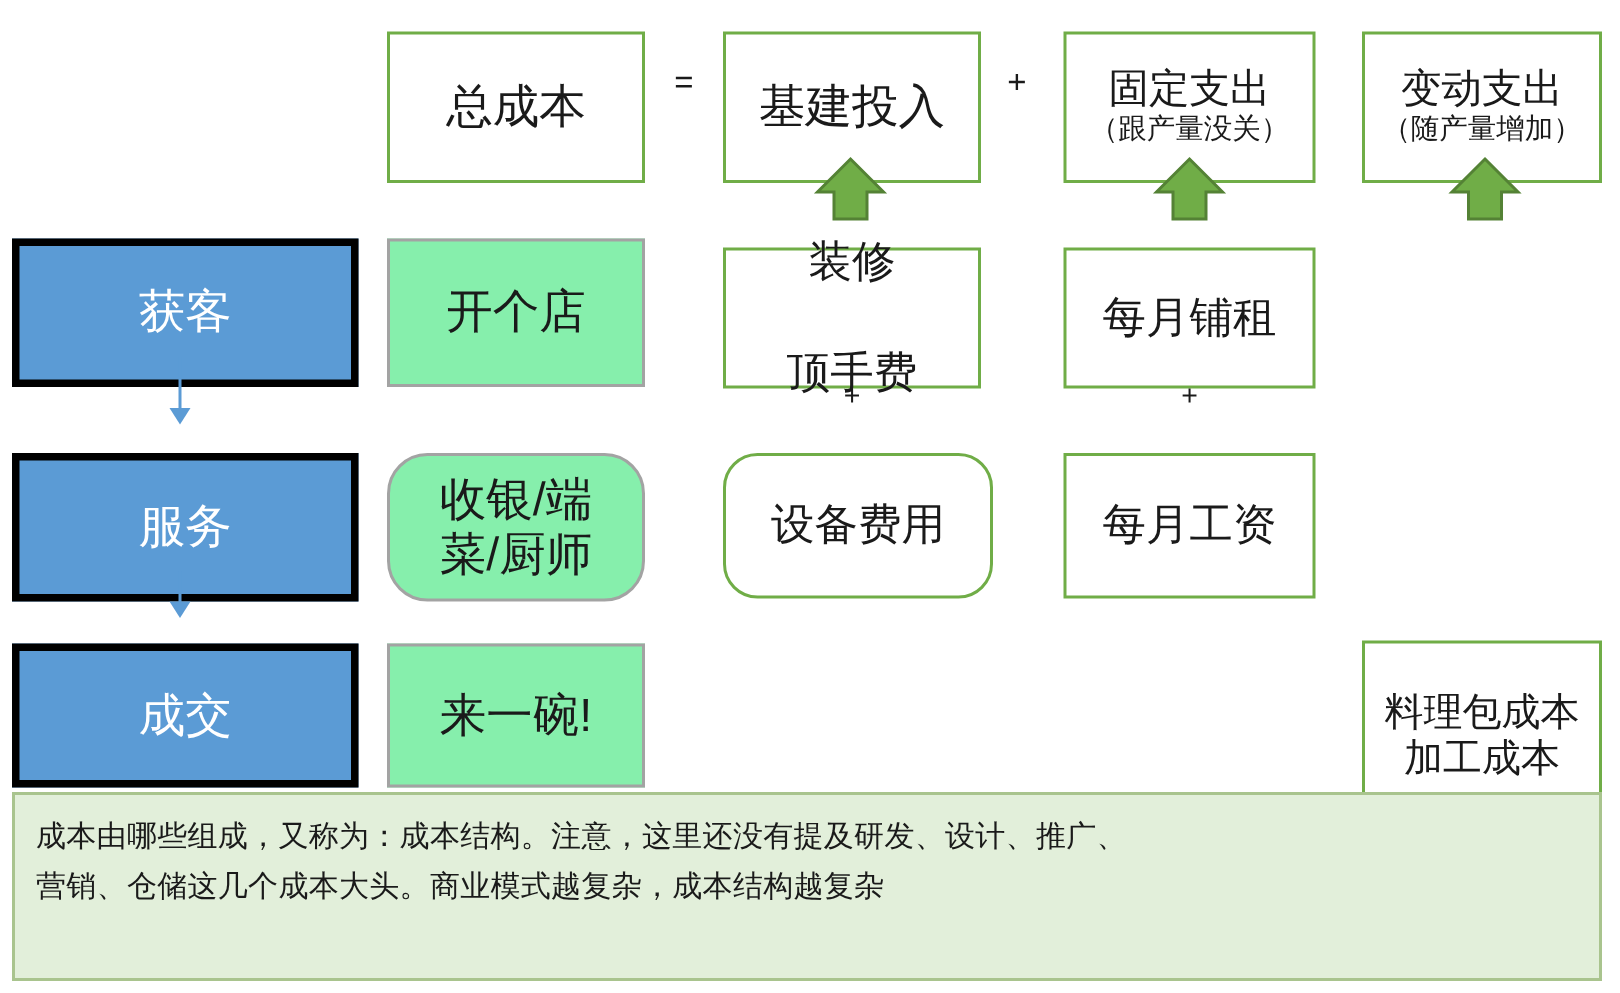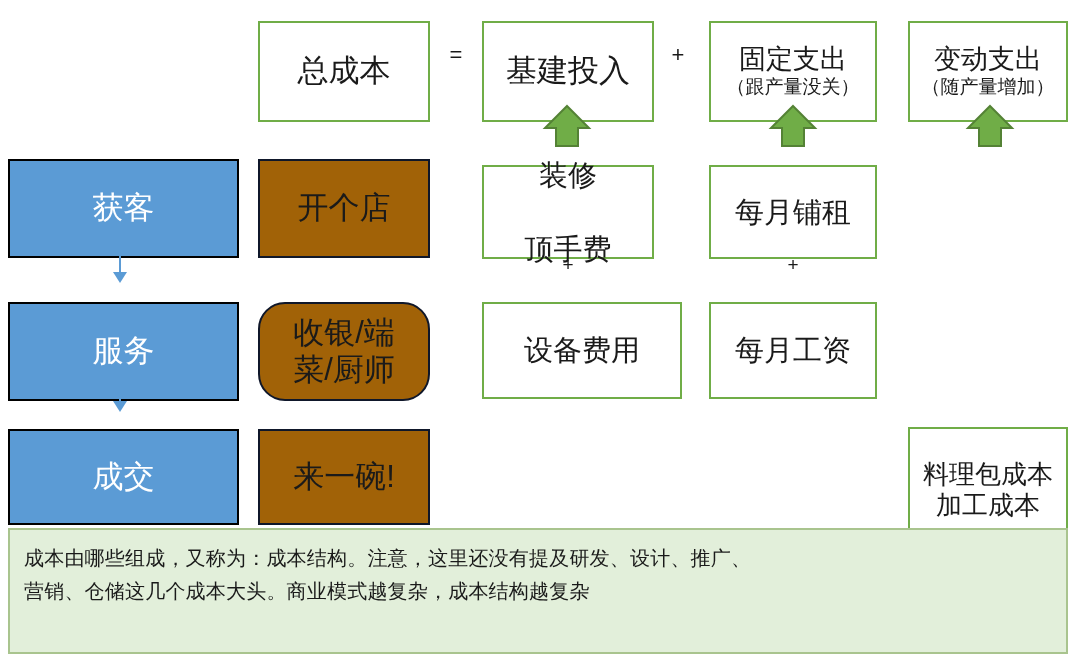--- a/index.html
+++ b/index.html
@@ -31,28 +31,28 @@
     margin-top: 19px;
   }
   
   .green-box {
     border: 2px solid #70AD47;
     background: #ffffff;
     color: #1a1a1a;
   }
   
   .blue-box {
-    border: 2px solid #000000;
+    border: 5px solid #000000;
     background: #5B9BD5;
     color: #ffffff;
   }
   
   .blueline-box {
-    border: 2px solid #0f172a;
-    background: #a16207;
+    border: 2px solid #a3a3a3;
+    background: #86efac;
     color: #1a1a1a;
   }
   .caption-box {
     position: absolute;
     box-sizing: border-box;
     border: 2px solid #A9C48E;
     background: #E2EFDA;
     color: #1a1a1a;
     padding: 12px 14px 10px 14px;
     line-height: 1.65;
@@ -166,21 +166,21 @@
 
   <div class="box green-box two-line t22" style="left:482px; top:146px; width:172px; height:94px;gap:40px;">
     <span class="nowrap">装修</span>
     <span class="nowrap">顶手费</span>
   </div>
 
   <div class="op small" style="left:548px; top:253px; width:40px; height:22px;">
     <span>+</span>
   </div>
 
-  <div class="box green-box t22" style="left:482px; top:283px; width:200px; height:97px;">
+  <div class="box green-box t22" style="left:482px; top:283px; width:180px; height:97px;border-radius:23px;">
     <span>设备费用</span>
   </div>
 
   <div class="box green-box t22" style="left:709px; top:146px; width:168px; height:94px;">
     <span>每月铺租</span>
   </div>
 
   <div class="op small" style="left:773px; top:253px; width:40px; height:22px;">
     <span>+</span>
   </div>

